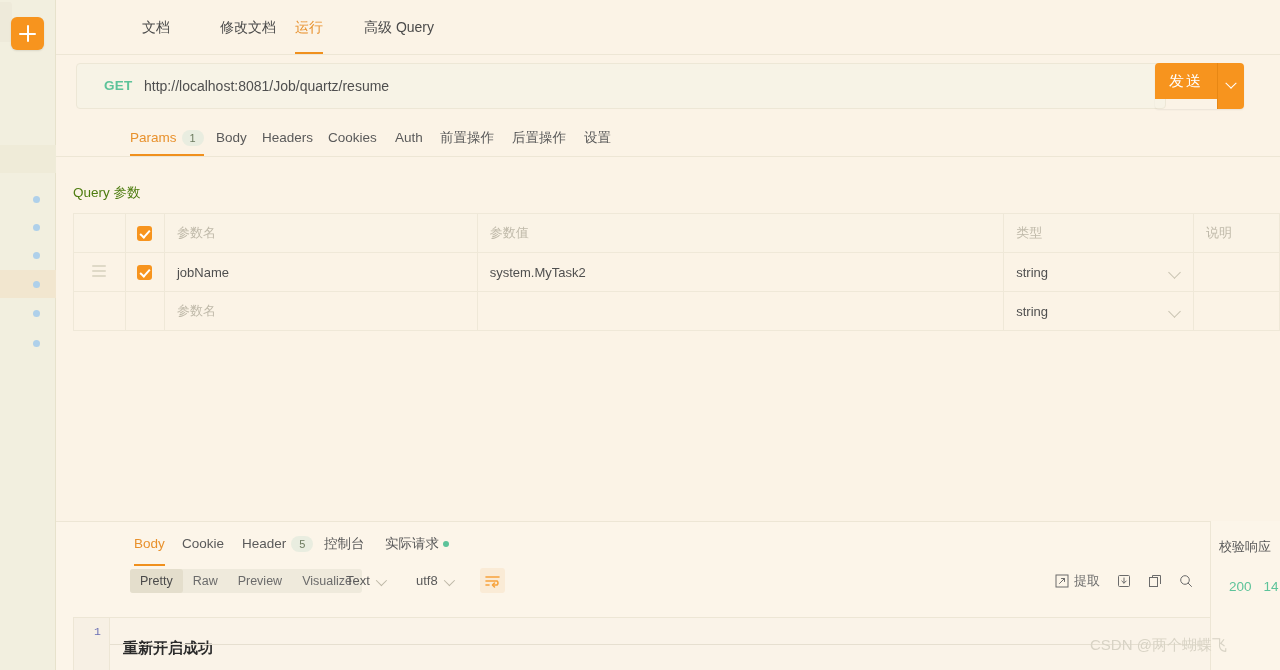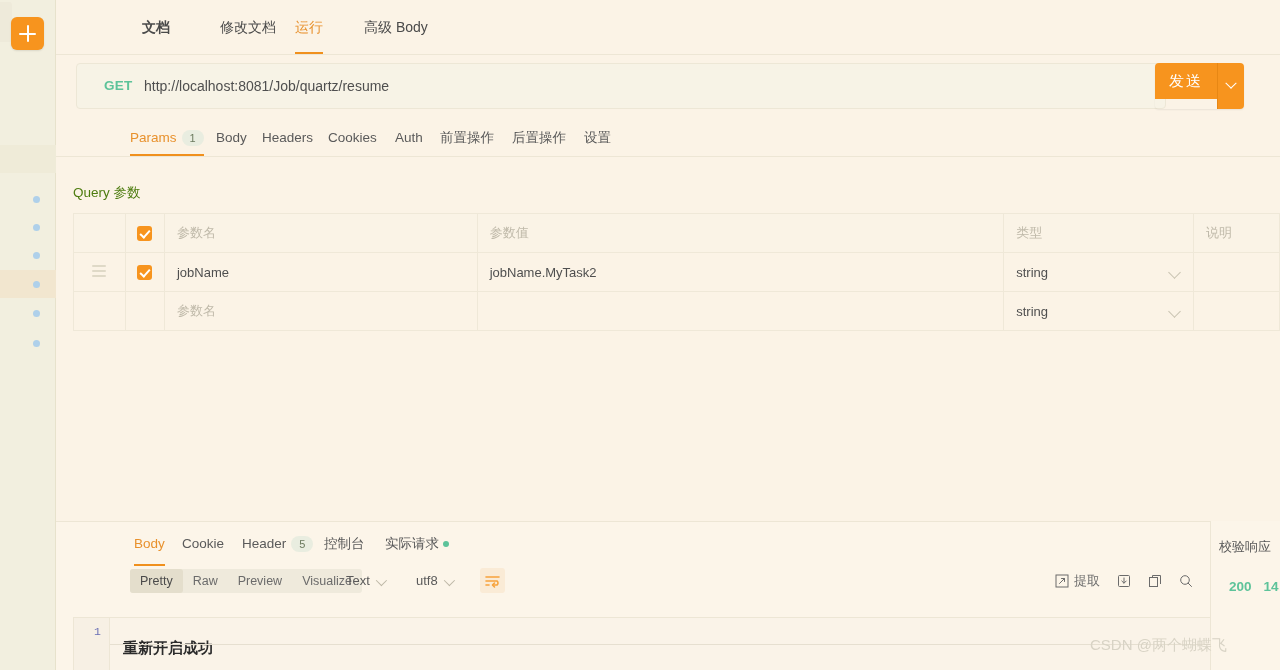--- a/index.html
+++ b/index.html
@@ -260,21 +260,21 @@
     border-left: 1px solid #EDE6D5; box-sizing: border-box; background: #FCF5E9;
   }
   #vtitle {
     position: absolute; left: 8px; top: 17px; font-size: 13px; color: #5A5A5A;
     white-space: nowrap;
   }
   #vstatus {
     position: absolute; left: 18px; top: 58px; font-size: 13.5px;
     color: #5DC39A; white-space: nowrap;
   }
-  #vstatus span { margin-right: 12px; font-weight: bold; }
+  #vstatus span { margin-right: 12px; }
 
   #watermark {
     position: absolute; left: 1090px; top: 636px;
     font-size: 15px; color: #D8D3C5; white-space: nowrap;
   }
 </style>
 </head>
 <body>
 
 <div id="app">
@@ -291,34 +291,34 @@
     <div class="side-dot" style="top:224px;"></div>
     <div class="side-dot" style="top:252px;"></div>
     <div class="side-dot" style="top:281px;"></div>
     <div class="side-dot" style="top:310px;"></div>
     <div class="side-dot" style="top:340px;"></div>
   </div>
 
   <div id="main">
 
     <div id="toptabs">
-      <div class="toptab" style="left:86px;font-weight:bold;">
+      <div class="toptab" style="left:86px;">
         <span>文档</span>
         
       </div>
       <div class="toptab" style="left:164px;">
         <span>修改文档</span>
         
       </div>
       <div class="toptab active" style="left:239px;">
         <span>运行</span>
         <span class="ul"></span>
       </div>
       <div class="toptab" style="left:308px;">
-        <span>高级 Body</span>
+        <span>高级 Query</span>
         
       </div>
     </div>
 
     <div id="urlrow">
       <div id="urlbox">
         <span id="method">GET</span>
         <span id="urltext">http://localhost:8081/Job/quartz/resume</span>
       </div>
       <div id="sendwrap">
@@ -396,21 +396,21 @@
                 <i></i>
               </span>
           </div>
           <div class="pcell c-check">
             <span class="chk"></span>
           </div>
           <div class="pcell c-name">
             <span>jobName</span>
           </div>
           <div class="pcell c-value">
-            <span>jobName.MyTask2</span>
+            <span>system.MyTask2</span>
           </div>
           <div class="pcell c-type">
             <span>string</span>
             <span class="selchev"></span>
           </div>
           <div class="pcell c-desc"></div>
         </div>
 
         <div class="prow">
           <div class="pcell c-handle"></div>

